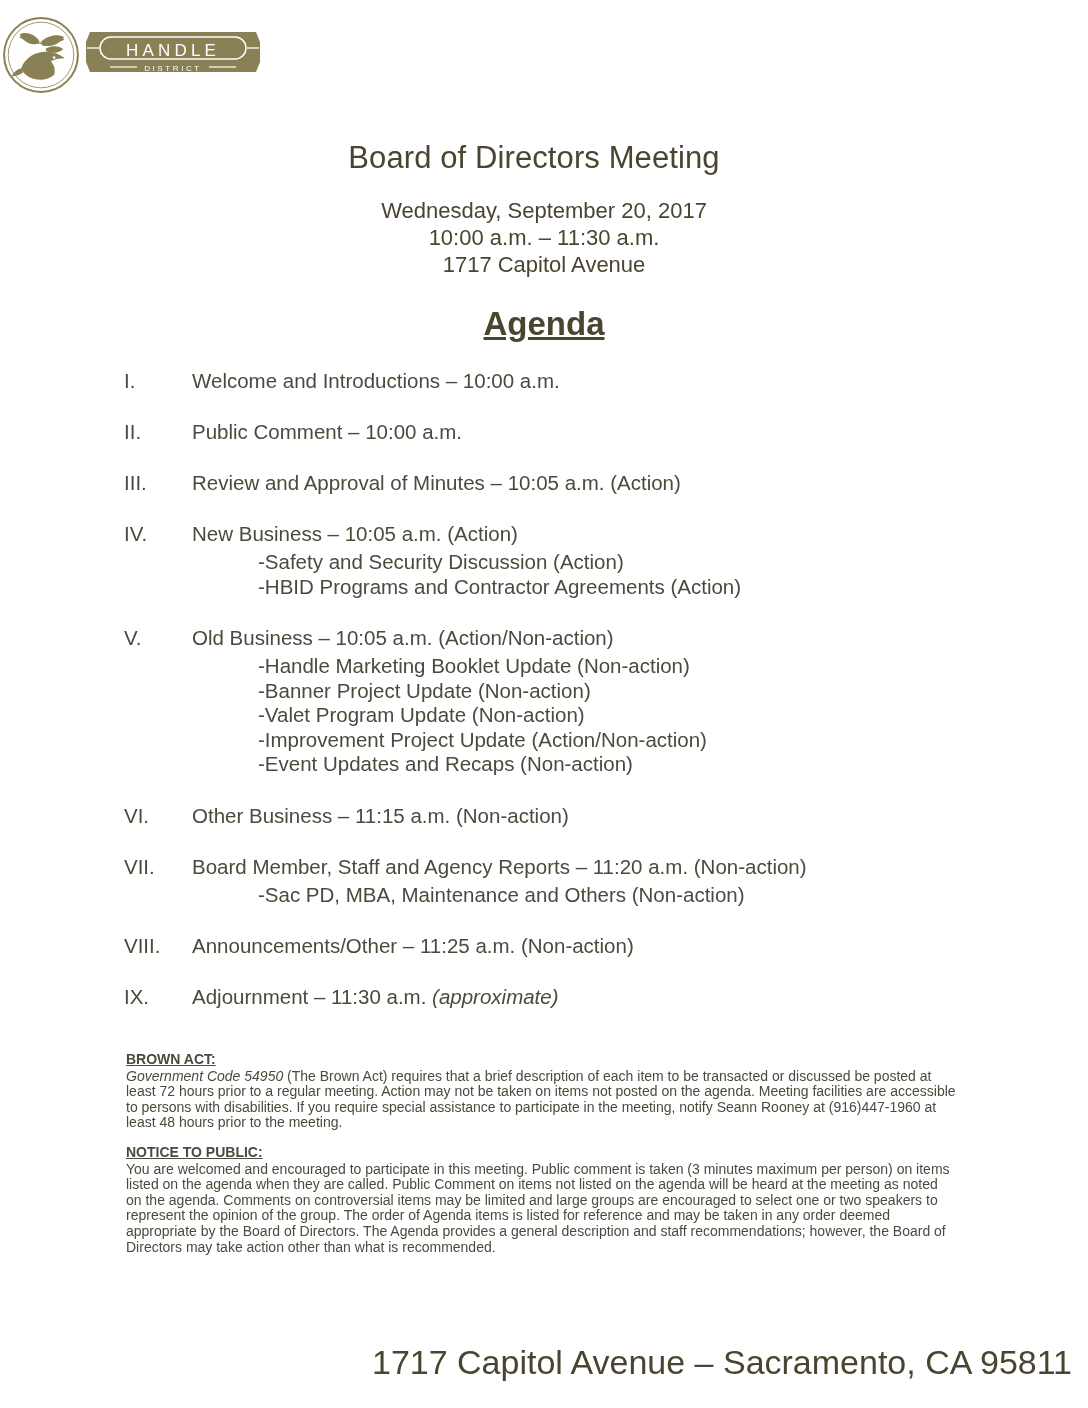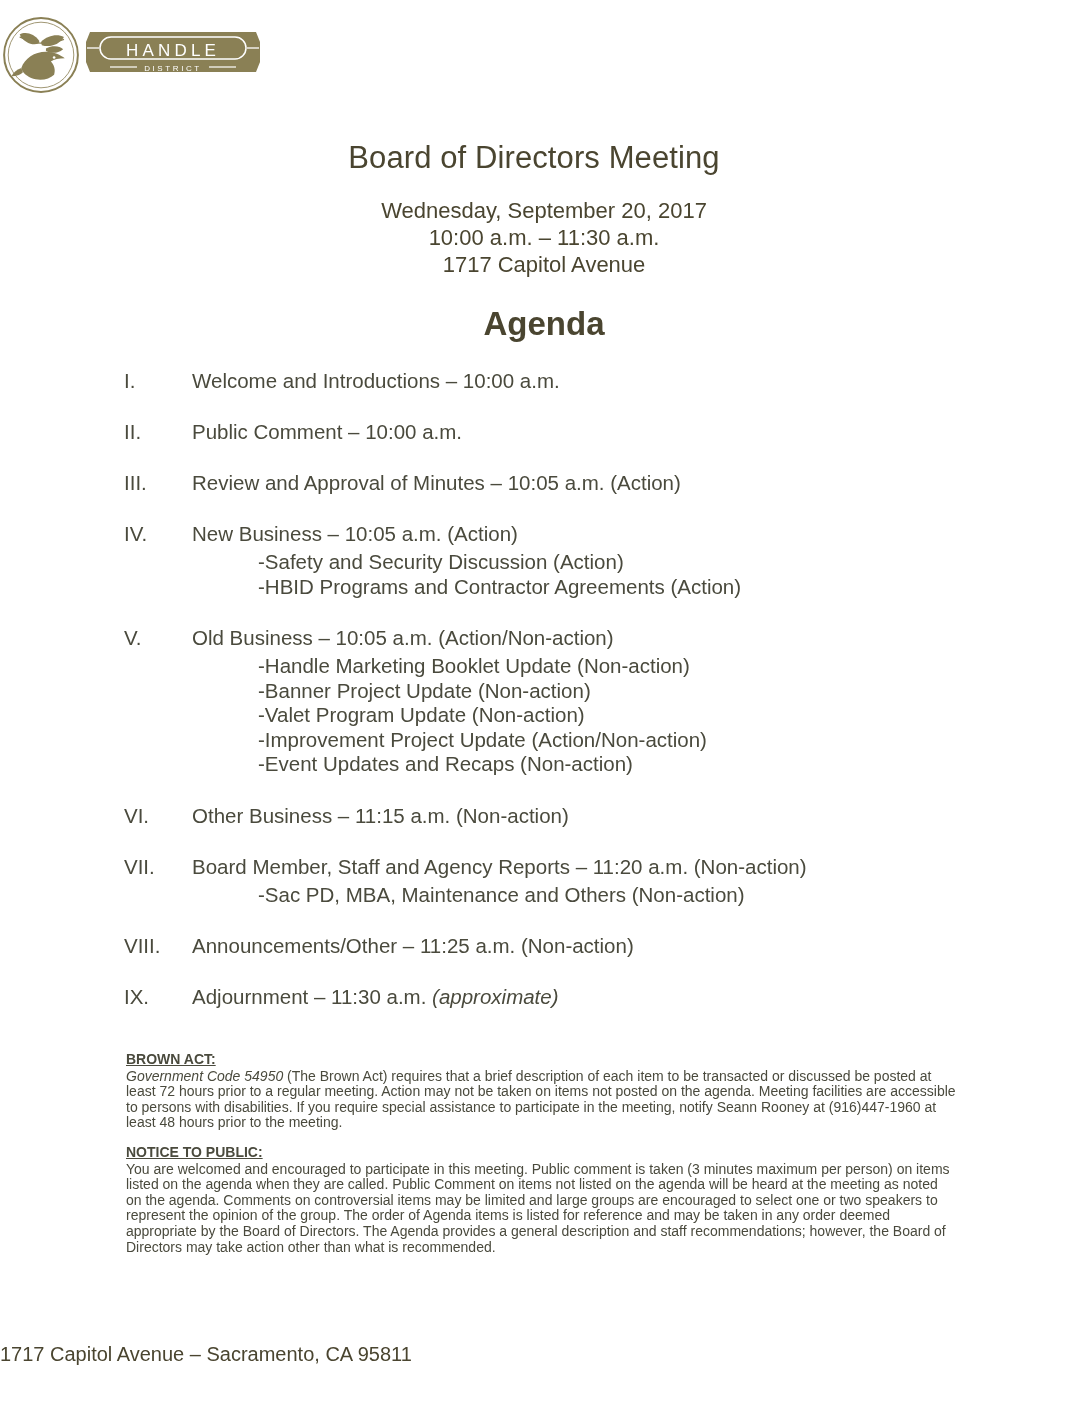--- a/index.html
+++ b/index.html
@@ -70,20 +70,21 @@
 
   .agenda-heading {
     position: absolute;
     top: 305px;
     left: 0;
     width: 1088px;
     text-align: center;
     font-size: 33px;
     font-weight: bold;
     color: #4a4530;
+    text-decoration: underline;
   }
 
   
   .agenda-list {
     position: absolute;
     top: 368px;
     left: 124px;
     width: 860px;
   }
   .agenda-item {
@@ -132,22 +133,22 @@
   }
   .notice-body { display: block; text-align: left; }
   .notice-body .ital { font-style: italic; }
 
   
   .footer-addr {
     position: absolute;
     top: 1343px;
     left: 0;
     width: 1072px;
-    text-align: left;
-    font-size: 20px;
+    text-align: right;
+    font-size: 34px;
     color: #4a4530;
   }
 </style>
 </head>
 <body>
 
 <div class="page">
 
   <div class="logo-block">
     <svg class="logo-emblem" viewBox="0 0 100 100">

